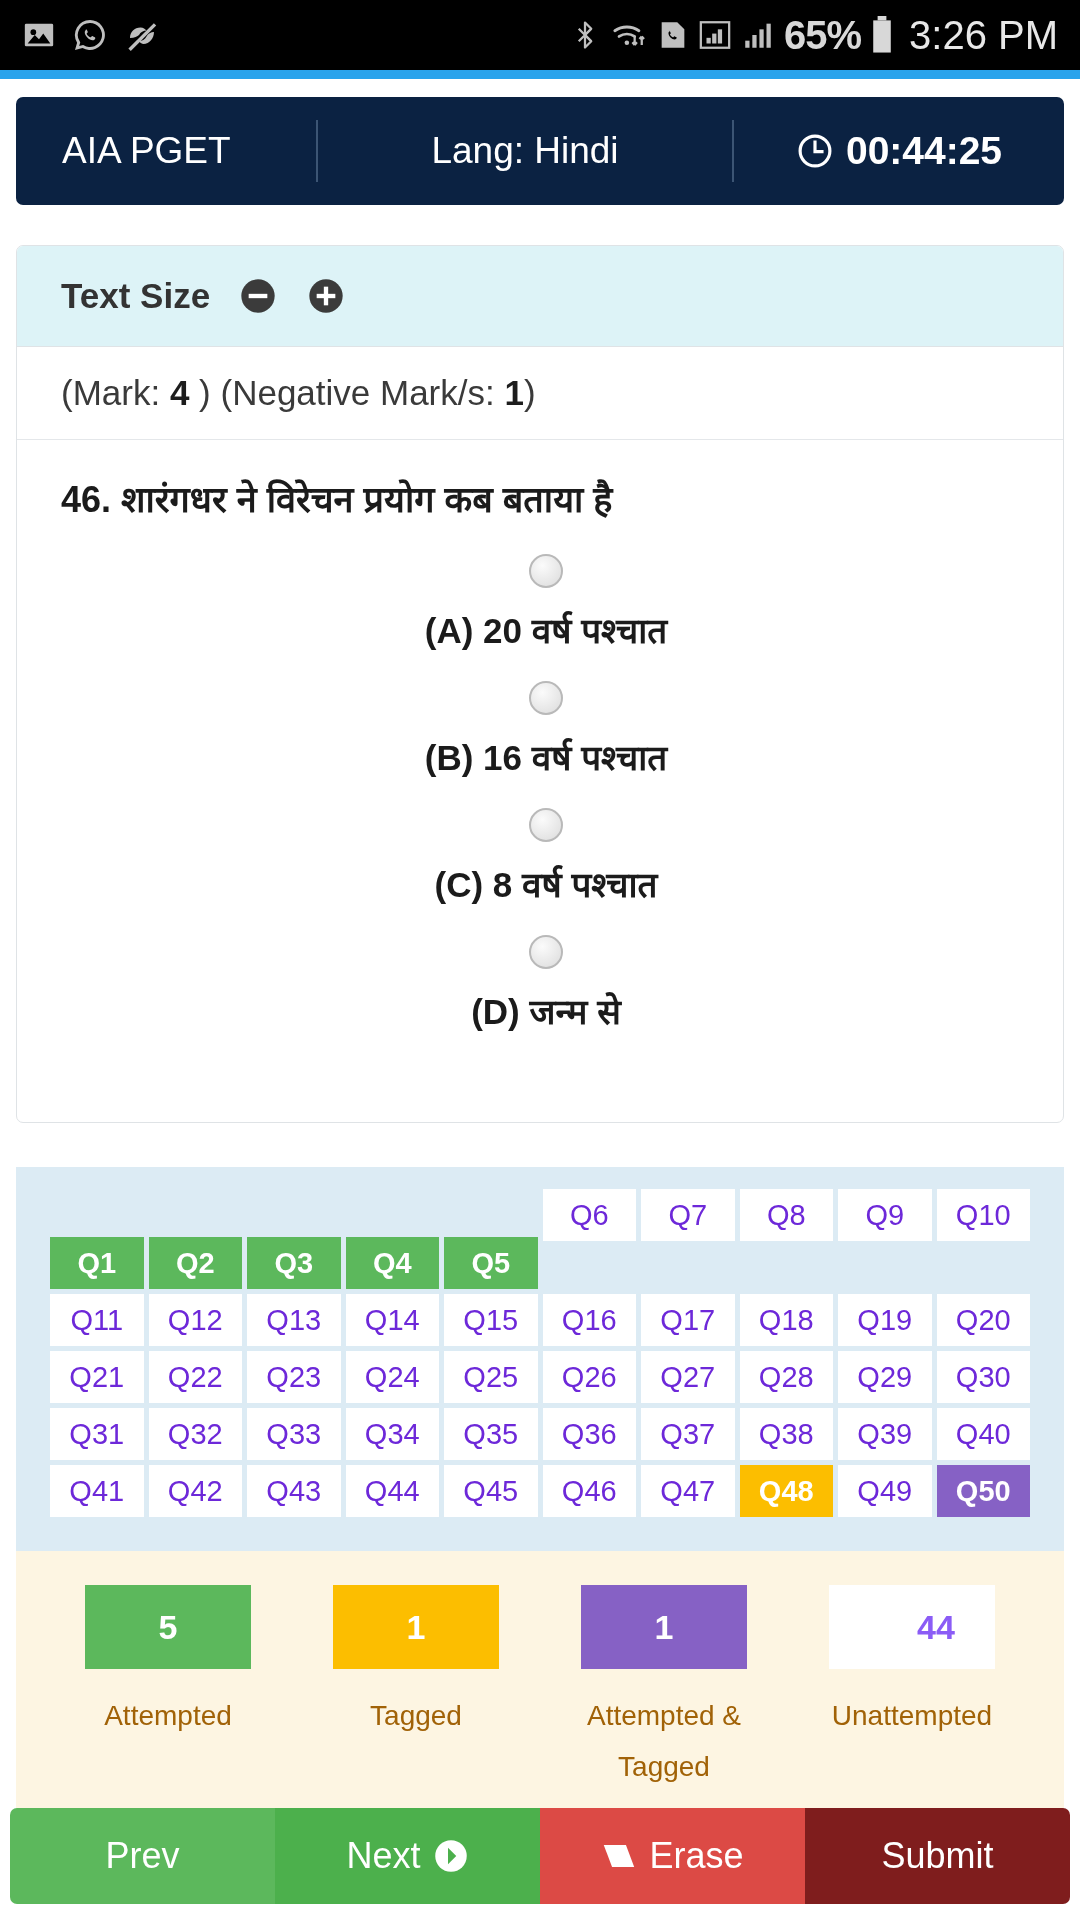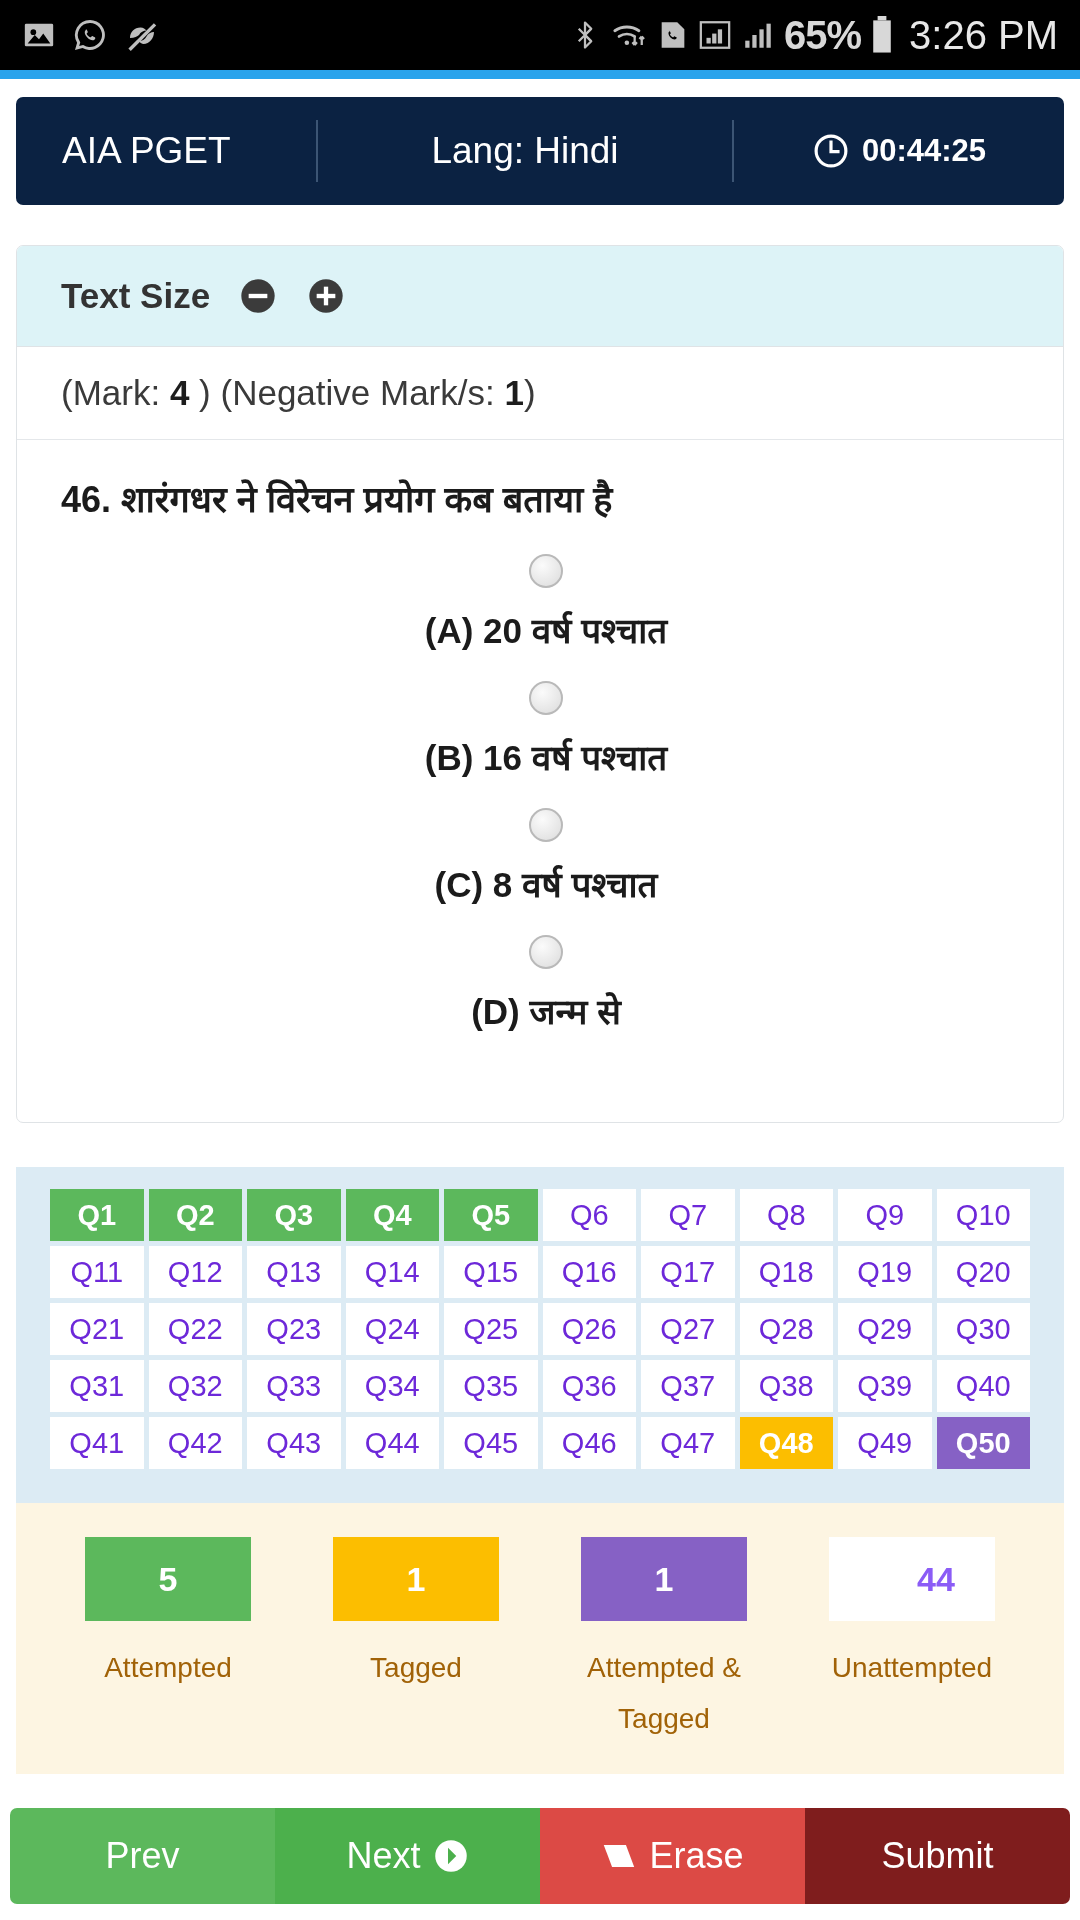--- a/index.html
+++ b/index.html
@@ -28,21 +28,21 @@
   .header-wrap { padding: 18px 16px 0 16px; }
   .exam-header {
     background: #0b2242; border-radius: 7px;
     height: 108px; display: flex; align-items: center;
     color: #ffffff;
   }
   .eh-cell { display: flex; align-items: center; justify-content: center; }
   .eh-title { flex: 0 0 300px; font-size: 37px; font-weight: 400; justify-content: flex-start; padding-left: 46px; }
   .eh-sep { width: 2px; height: 62px; background: #3c5574; }
   .eh-lang { flex: 1; font-size: 37px; font-weight: 400; }
-  .eh-timer { flex: 0 0 330px; font-size: 31px; font-weight: 700; gap: 12px; }
+  .eh-timer { flex: 0 0 330px; font-size: 39px; font-weight: 700; gap: 12px; }
   .clock-ic { width: 38px; height: 38px; display:inline-block; }
 
   
   .qcard-wrap { padding: 40px 16px 0 16px; }
   .qcard { border: 1px solid #dfe3e6; border-radius: 7px; overflow: hidden; background: #fff; }
   .textsize-bar {
     background: #ddf3f7; padding: 30px 44px;
     display: flex; align-items: center; gap: 28px;
     border-bottom: 1px solid #dfe3e6;
   }
@@ -71,21 +71,21 @@
 
   
   .palette-wrap { padding: 44px 16px 0 16px; }
   .palette { background: #dcebf4; padding: 22px 34px 34px 34px; }
   .pal-grid { display: grid; grid-template-columns: repeat(10, 1fr); gap: 5px; }
   .pal-cell {
     height: 52px; display: flex; align-items: center; justify-content: center;
     background: #ffffff; color: #6d28d9; font-size: 29px; font-weight: 400;
     cursor: pointer;
   }
-  .pal-cell.attempted { background: #5cb85c; color: #ffffff; font-weight: 700; }
+  .pal-cell.attempted { background: #5cb85c; color: #ffffff; font-weight: 700; margin-top: 48px; }
   .pal-cell.tagged { background: #fcbe00; color: #ffffff; font-weight: 700; }
   .pal-cell.attempted-tagged { background: #8661c5; color: #ffffff; font-weight: 700; }
 
   
   .legend {
     background: #fdf5e2; padding: 34px 28px 30px 28px;
     display: grid; grid-template-columns: repeat(4, 1fr); gap: 0;
   }
   .leg-item { display: flex; flex-direction: column; align-items: center; }
   .leg-box {

